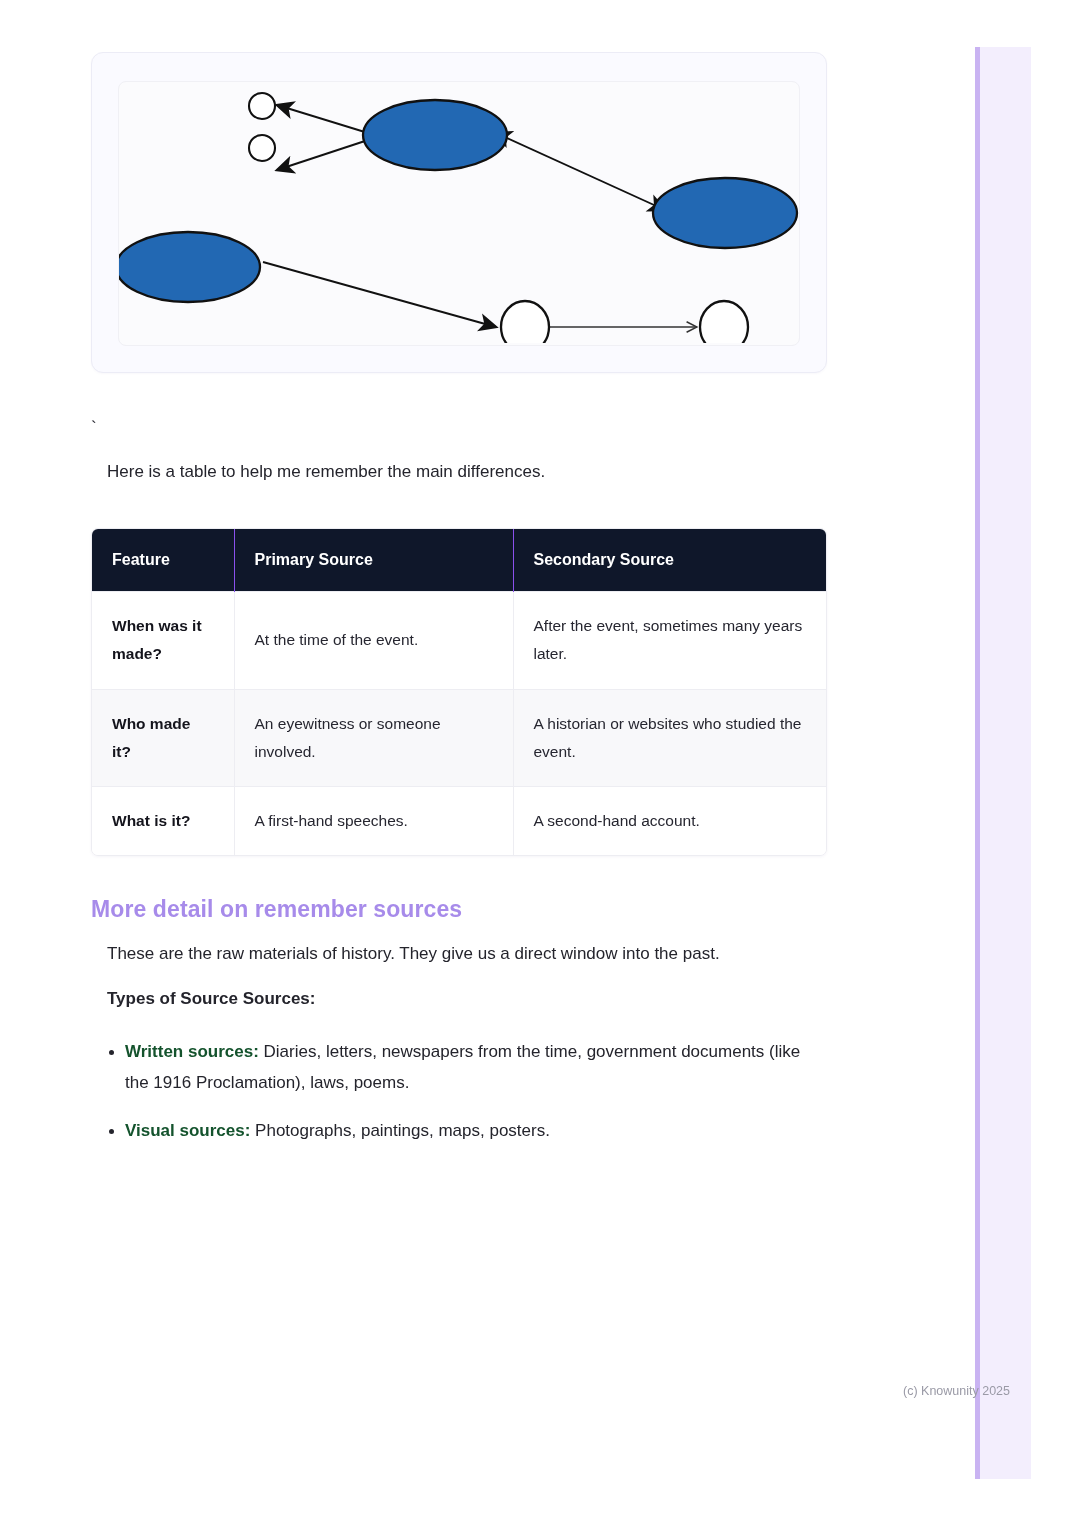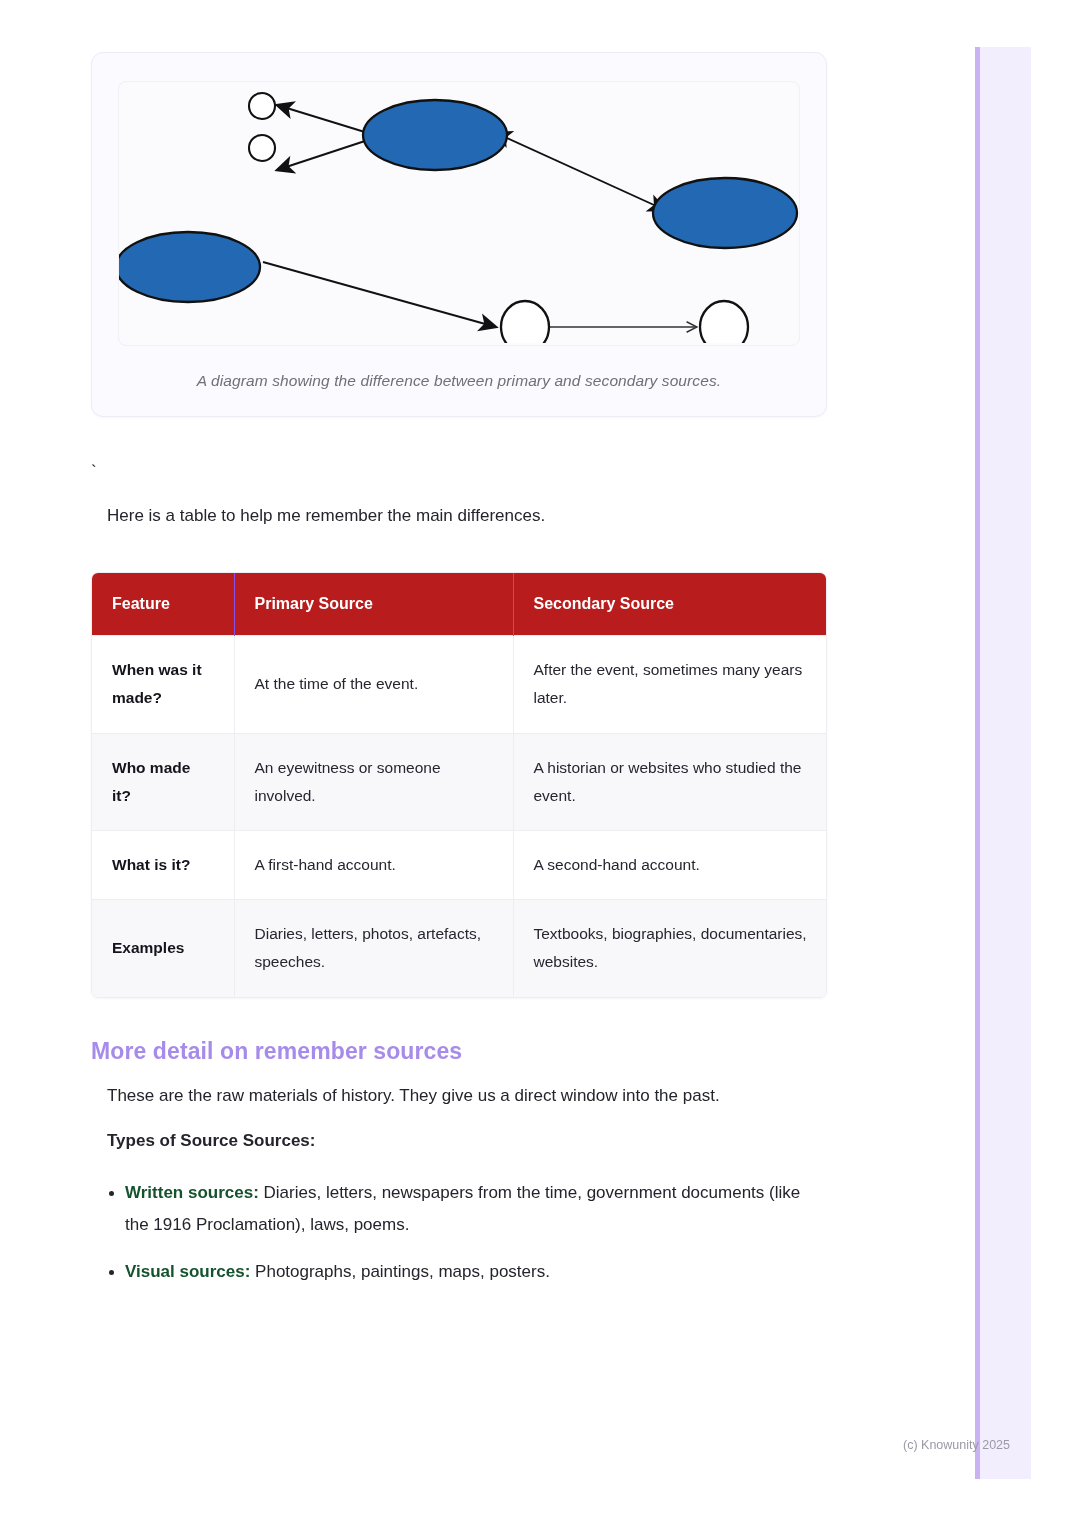--- a/index.html
+++ b/index.html
@@ -92,21 +92,21 @@
     overflow: hidden;
     box-shadow: 0 1px 3px rgba(60, 40, 120, 0.05);
   }
   table.compare {
     width: 100%;
     border-collapse: collapse;
     table-layout: fixed;
     font-size: 15.5px;
   }
   table.compare th {
-    background: #b91c1c;
+    background: #0f172a;
     color: #ffffff;
     font-weight: bold;
     text-align: left;
     padding: 22px 20px;
     font-size: 16px;
     border-right: 1px solid #8a50ec;
     vertical-align: middle;
   }
   table.compare th:last-child { border-right: none; }
   table.compare td {
@@ -154,21 +154,21 @@
     color: #24242c;
   }
   ul.source-list li { margin-bottom: 16px; }
   ul.source-list li::marker { font-size: 15px; }
   ul.source-list b { color: #14532d; }
 
   
   #watermark {
     position: absolute;
     left: 903px;
-    top: 1438px;
+    top: 1384px;
     font-size: 12.5px;
     color: #9a9aa6;
     white-space: nowrap;
   }
 </style>
 </head>
 <body>
 
 <div id="right-rail"></div>
 
@@ -204,21 +204,20 @@
           <circle cx="143" cy="24" r="13" fill="#ffffff" stroke="#111111" stroke-width="2.1"></circle>
           <circle cx="143" cy="66" r="13" fill="#ffffff" stroke="#111111" stroke-width="2.1"></circle>
           <ellipse cx="316" cy="53" rx="72" ry="35" fill="#2268b3" stroke="#111111" stroke-width="2.3"></ellipse>
           <ellipse cx="606" cy="131" rx="72" ry="35" fill="#2268b3" stroke="#111111" stroke-width="2.3"></ellipse>
           <ellipse cx="69" cy="185" rx="72" ry="35" fill="#2268b3" stroke="#111111" stroke-width="2.3"></ellipse>
           <ellipse cx="406" cy="245" rx="24" ry="26" fill="#ffffff" stroke="#111111" stroke-width="2.3"></ellipse>
           <ellipse cx="605" cy="245" rx="24" ry="26" fill="#ffffff" stroke="#111111" stroke-width="2.3"></ellipse>
         </g>
       </svg>
     </div>
-    <div class="figure-caption">A diagram showing the difference between primary and secondary sources.</div>
   </div>
 
   <div class="stray-tick">`</div>
 
   <p class="body-text intro-line">Here is a table to help me remember the main differences.</p>
 
   <div class="table-wrap">
     <table class="compare">
       <colgroup>
           <col class="c1">
@@ -238,27 +237,22 @@
           <td>At the time of the event.</td>
           <td>After the event, sometimes many years later.</td>
         </tr>
         <tr>
           <td class="feature">Who made it?</td>
           <td>An eyewitness or someone involved.</td>
           <td>A historian or websites who studied the event.</td>
         </tr>
         <tr>
           <td class="feature">What is it?</td>
-          <td>A first-hand account.</td>
+          <td>A first-hand speeches.</td>
           <td>A second-hand account.</td>
-        </tr>
-        <tr>
-          <td class="feature">Examples</td>
-          <td>Diaries, letters, photos, artefacts, speeches.</td>
-          <td>Textbooks, biographies, documentaries, websites.</td>
         </tr>
       </tbody>
     </table>
   </div>
 
   <h2 class="section-heading">More detail on remember sources</h2>
 
   <p class="body-text justified para-gap">These are the raw materials of history. They give us a direct window into the past.</p>
 
   <p class="body-text bold-lead">Types of Source Sources:</p>

